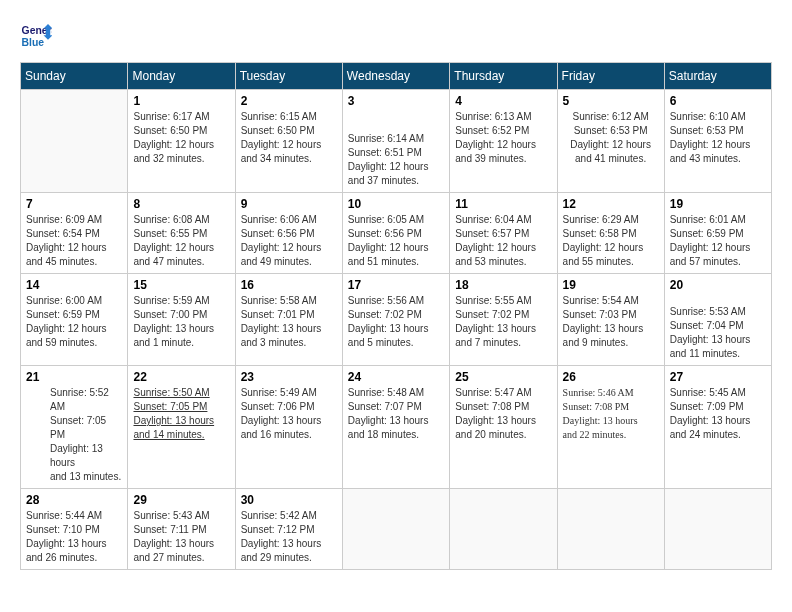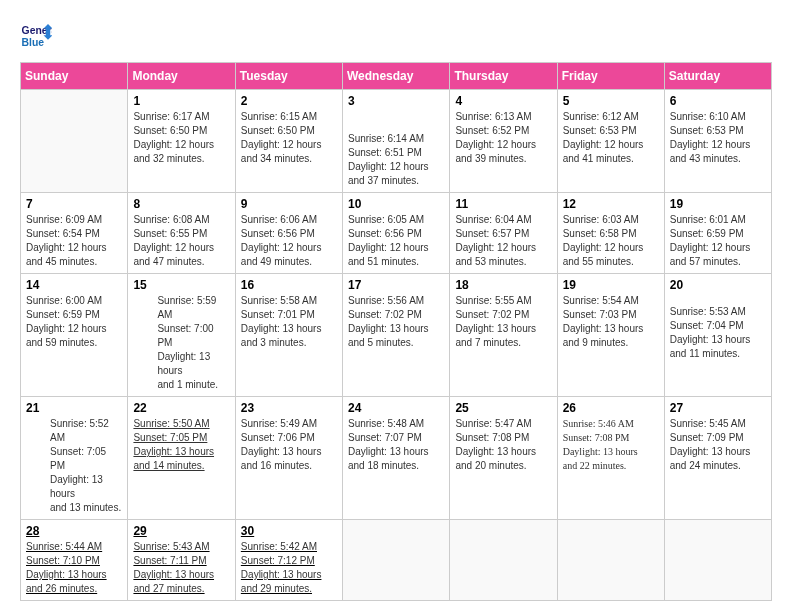--- a/index.html
+++ b/index.html
@@ -42,26 +42,26 @@
     .location {
       font-size: 15px;
       color: #333;
     }
     .calendar {
       width: 100%;
       border-collapse: collapse;
       font-size: 11px;
     }
     .calendar th {
-      background: #ec4899;
+      background: #0c4a6e;
       color: #fff;
       padding: 6px 4px;
       text-align: left;
       font-size: 12px;
-      font-weight: bold;
+      font-weight: normal;
       border: 1px solid #ccc;
     }
     .calendar td {
       border: 1px solid #ccc;
       padding: 4px 5px;
       vertical-align: top;
       width: 108px;
       min-height: 80px;
       background: #fff;
     }
@@ -75,21 +75,20 @@
       display: block;
       margin-bottom: 2px;
     }
     .day-info {
       color: #333;
       font-size: 10px;
       line-height: 1.4;
     }
     .calendar tr:last-child td {
       min-height: 70px;
-      text-decoration: underline;
     }
   </style>
 </head>
 <body>
 
 <div class="header">
   <div class="logo">
     <svg class="logo-icon" viewBox="0 0 40 40">
       <text x="2" y="18" font-size="13" font-weight="bold" fill="#1a1a6e">General</text>
       <text x="2" y="32" font-size="13" font-weight="bold" fill="#1a6eb5">Blue</text>
@@ -144,21 +143,21 @@
         </td>
         <td>
           <span class="day-num">4</span>
           <div class="day-info" style="white-space: pre-line;">Sunrise: 6:13 AM
 Sunset: 6:52 PM
 Daylight: 12 hours
 and 39 minutes.</div>
         </td>
         <td>
           <span class="day-num">5</span>
-          <div class="day-info" style="white-space: pre-line;">Sunrise: 6:12 AM
+          <div class="day-info" style="white-space: pre-line; text-align: center;">Sunrise: 6:12 AM
 Sunset: 6:53 PM
 Daylight: 12 hours
 and 41 minutes.</div>
         </td>
         <td>
           <span class="day-num">6</span>
           <div class="day-info" style="white-space: pre-line;">Sunrise: 6:10 AM
 Sunset: 6:53 PM
 Daylight: 12 hours
 and 43 minutes.</div>
@@ -195,21 +194,21 @@
         </td>
         <td>
           <span class="day-num">11</span>
           <div class="day-info" style="white-space: pre-line;">Sunrise: 6:04 AM
 Sunset: 6:57 PM
 Daylight: 12 hours
 and 53 minutes.</div>
         </td>
         <td>
           <span class="day-num">12</span>
-          <div class="day-info" style="white-space: pre-line;">Sunrise: 6:03 AM
+          <div class="day-info" style="white-space: pre-line;">Sunrise: 6:29 AM
 Sunset: 6:58 PM
 Daylight: 12 hours
 and 55 minutes.</div>
         </td>
         <td>
           <span class="day-num">19</span>
           <div class="day-info" style="white-space: pre-line;">Sunrise: 6:01 AM
 Sunset: 6:59 PM
 Daylight: 12 hours
 and 57 minutes.</div>
@@ -218,21 +217,21 @@
       <tr>
         <td>
           <span class="day-num">14</span>
           <div class="day-info" style="white-space: pre-line;">Sunrise: 6:00 AM
 Sunset: 6:59 PM
 Daylight: 12 hours
 and 59 minutes.</div>
         </td>
         <td>
           <span class="day-num">15</span>
-          <div class="day-info" style="white-space: pre-line; margin-left: 24px;">Sunrise: 5:59 AM
+          <div class="day-info" style="white-space: pre-line;">Sunrise: 5:59 AM
 Sunset: 7:00 PM
 Daylight: 13 hours
 and 1 minute.</div>
         </td>
         <td>
           <span class="day-num">16</span>
           <div class="day-info" style="white-space: pre-line;">Sunrise: 5:58 AM
 Sunset: 7:01 PM
 Daylight: 13 hours
 and 3 minutes.</div>

